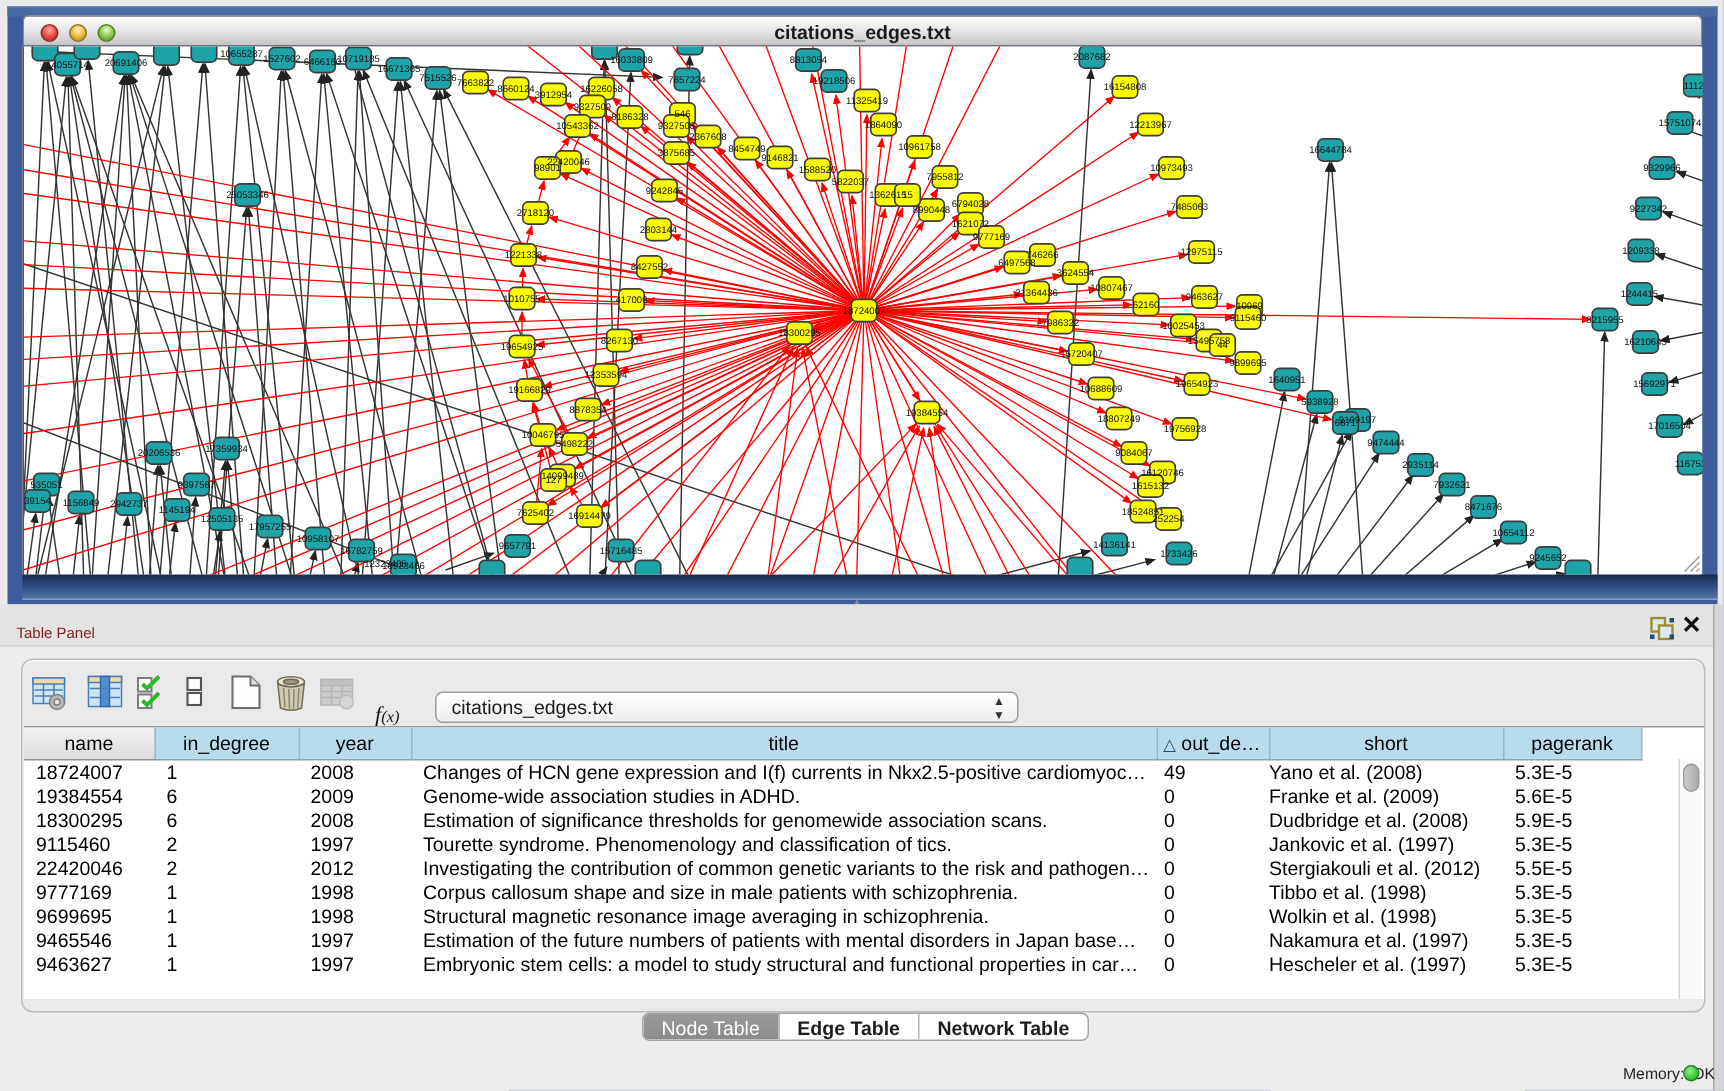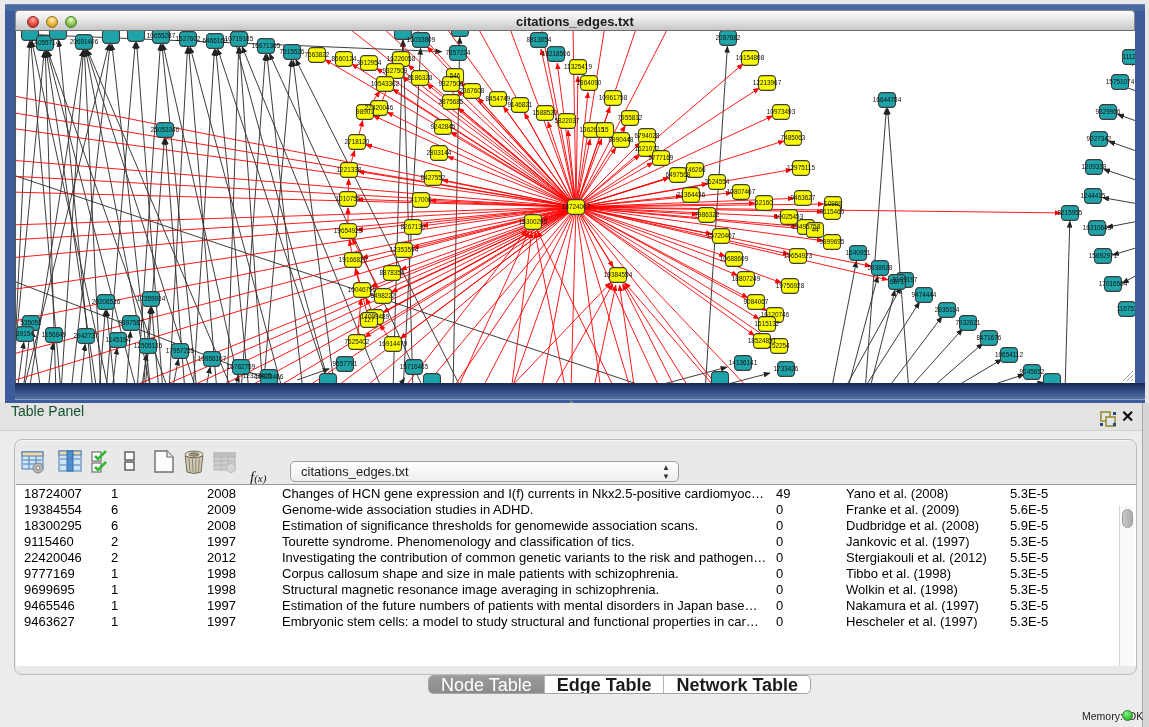--- a/index.html
+++ b/index.html
@@ -22,21 +22,21 @@
 #l1 { left:11px; background:radial-gradient(circle at 50% 30%, #ff9a90 8%, #e2463d 55%, #9e2a24); border:0.5px solid #8c2b26;}
 #l2 { left:30px; background:radial-gradient(circle at 50% 30%, #ffe9a8 8%, #e8b437 55%, #a67a1c); border:0.5px solid #97701f;}
 #l3 { left:49px; background:radial-gradient(circle at 50% 30%, #d8f5b2 8%, #84c34e 55%, #4e8a23); border:0.5px solid #507d27;}
 #canvas { position:absolute; left:0; top:21px; width:1119px; height:352px; background:#fff;
   border-left:1px solid #555; border-right:1px solid #555; border-bottom:1px solid #555; }
 #caret { position:absolute; left:569px; top:396px; font-size:9px; color:#888; }
 
 #panel { position:absolute; left:0; top:403px; width:1149px; height:324px; background:#ececec; }
 #phead { position:absolute; left:0; top:0; width:1142px; height:28px; background:#e3e3e3;
   border-bottom:1px solid #d0d0d0; }
-#phead .t { position:absolute; left:11px; top:0; font-size:14px; color:#14532d; }
+#phead .t { position:absolute; left:11px; top:14px; font-size:10px; color:#7f1d1d; }
 #pclose { position:absolute; left:1121px; top:4px; font-size:16px; font-weight:bold; color:#111; }
 #rightedge { position:absolute; left:1142px; top:0; width:7px; height:324px; background:#d6d6d6; border-left:1px solid #a9a9a9; }
 #container { position:absolute; left:14px; top:36px; width:1123px; height:236px;
   background:#e9e9e9; border:1px solid #bbb; border-radius:8px;
   box-shadow:inset 0 1px 0 #f8f8f8; }
 
 #tbar { position:absolute; left:0; top:9px; width:100%; height:28px; }
 .ticon { position:absolute; top:1px; }
 #combo { position:absolute; left:275px; top:12px; width:389px; height:21px;
   background:linear-gradient(#ffffff,#eeeeee); border:1px solid #9d9d9d; border-radius:5px;
@@ -54,21 +54,21 @@
 td.c4 { padding-left:5px; }
 th.l { text-align:left; padding-left:4px; }
 col.w0{width:87px} col.w1{width:96px} col.w2{width:75px} col.w3{width:497px}
 col.w4{width:75px} col.w5{width:156px} col.w6{width:92px}
 #vscroll { position:absolute; left:1104px; top:66px; width:16px; height:160px; background:#fafafa;
   border-left:1px solid #d5d5d5; }
 #vthumb { position:absolute; left:2px; top:3px; width:11px; height:19px; background:linear-gradient(90deg,#c9c9c9,#ababab); border-radius:6px; border:1px solid #9a9a9a; }
 
 #tabs { position:absolute; left:428px; top:272px; height:19px; display:flex;
   border:1px solid #a5a5a5; border-radius:5px; overflow:hidden; background:#fff; }
-#tabs div { padding:1px 12px 0; font-size:18px; font-weight:bold; color:#1c1c1c; line-height:17px; }
+#tabs div { padding:1px 12px 0; font-size:13px; font-weight:bold; color:#1c1c1c; line-height:17px; }
 #tabs .sel { background:linear-gradient(#9a9a9a,#8b8b8b); color:#fff; font-weight:normal; }
 #tabs .sep { width:1px; padding:0; background:#b5b5b5; }
 #mem { position:absolute; left:1062px; top:307px; white-space:nowrap; font-size:10.5px; color:#222; letter-spacing:0;padding-left:20px; }
 #memdot { position:absolute; left:1122px; top:307px; width:11px; height:11px; border-radius:50%;
   background:radial-gradient(circle at 40% 30%, #8ef08e, #35c935 60%, #1f9e1f); border:1px solid #2c7a2c; }
 </style></head>
 <body>
 <div id="root">
   <div id="desk">
     <div class="topstrip"></div>
@@ -689,20 +689,29 @@
           <colgroup>
               <col class="w0">
               <col class="w1">
               <col class="w2">
               <col class="w3">
               <col class="w4">
               <col class="w5">
               <col class="w6">
             </colgroup>
           <tbody>
+              <tr>
+            <th class="g">name</th>
+                <th>in_degree</th>
+                <th>year</th>
+                <th>title</th>
+            <th class="l"><span style="font-size:11px;color:#1a4a66">△</span> out_de…</th>
+                <th>short</th>
+                <th>pagerank</th>
+          </tr>
           <tr>
                 <td class="c0">18724007</td>
                 <td class="c1">1</td>
                 <td class="c2">2008</td>
                 <td class="c3">Changes of HCN gene expression and I(f) currents in Nkx2.5-positive cardiomyoc…</td>
                 <td class="c4">49</td>
                 <td class="c5">Yano et al. (2008)</td>
                 <td class="c6">5.3E-5</td>
               </tr>
 <tr>

